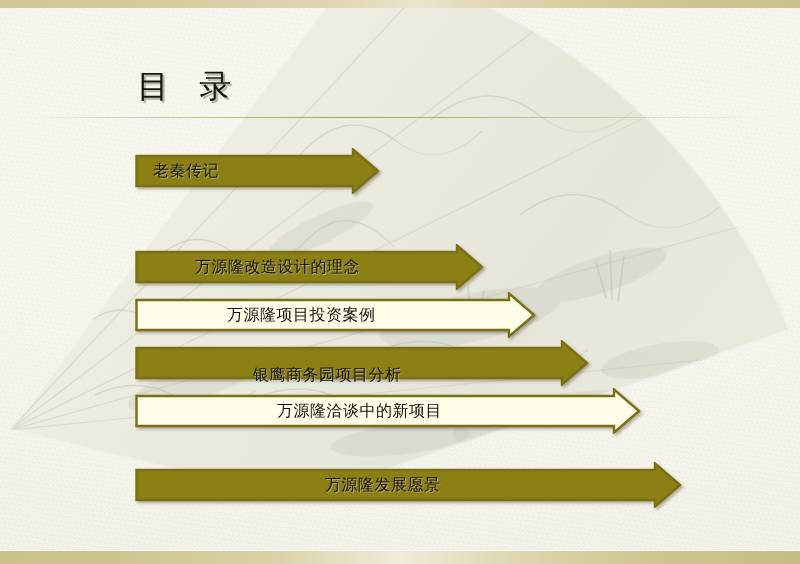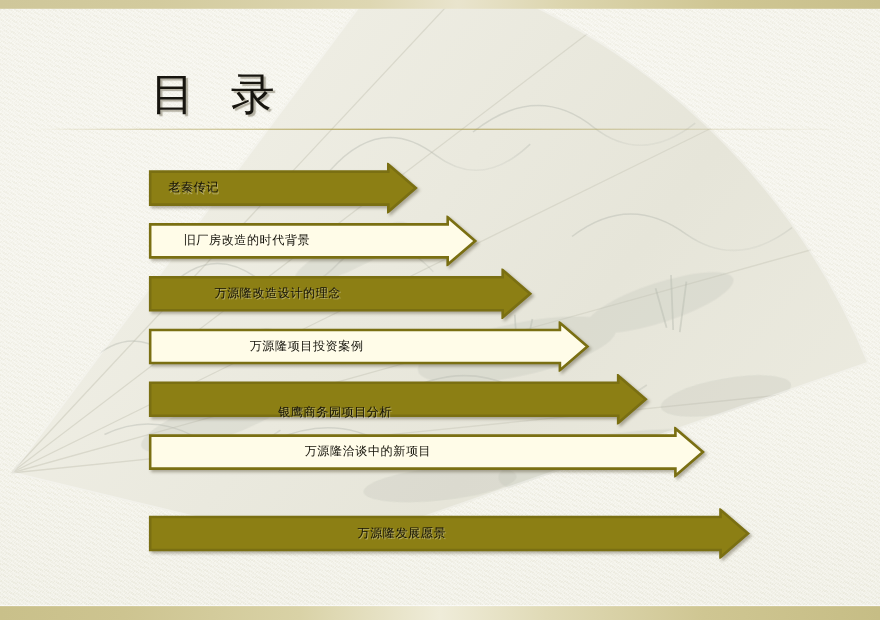--- a/index.html
+++ b/index.html
@@ -67,21 +67,21 @@
     content:"";
     position:absolute; left:0; top:-1px; width:100%; height:1px;
     background: rgba(255,255,255,.6);
   }
 
   
   .title {
     position: absolute;
     left: 137px;
     top: 64px;
-    font-size: 40px;
+    font-size: 32px;
     line-height: 44px;
     letter-spacing: 10px;
     color: #17150f;
     font-weight: 400;
     font-family: "DejaVu Sans", "Liberation Sans", sans-serif;
     text-shadow: 2px 2px 1px rgba(120,115,95,.55);
     white-space: nowrap;
   }
 
   .title-rule {
@@ -109,21 +109,21 @@
     position: absolute;
   }
   .arrow-shape {
     position: absolute;
     left: 0; top: 0;
     filter: drop-shadow(2px 2px 1.5px rgba(90,85,60,.45));
   }
   .arrow-label {
     position: absolute;
     font-family: "DejaVu Sans", "Liberation Sans", sans-serif;
-    font-size: 11px;
+    font-size: 16px;
     line-height: 16px;
     color: #141208;
     white-space: nowrap;
     text-shadow: 1px 1px 0 rgba(255,255,255,.35);
     letter-spacing: .5px;
   }
   .arrow-label.on-dark { color: #14120a; }
   .arrow-label.on-light { color: #141208; }
 </style>
 </head>
@@ -212,26 +212,20 @@
 
   <div class="arrows">
 
     <div class="arrow-row" style="left:135px; top:148px; width:245px; height:46px;">
       <svg class="arrow-shape" width="245" height="46" viewBox="0 0 245 46">
         <path d="M 1.5 8 L 218 8 L 218 1.5 L 243 23 L 218 44.5 L 218 38 L 1.5 38 Z" fill="#8c7f14" stroke="#7a6f12" stroke-width="2.4" stroke-linejoin="miter"></path>
       </svg>
       <div class="arrow-label on-dark" style="left:18px; top:15px;">老秦传记</div>
     </div>
 
-    <div class="arrow-row" style="left:135px; top:196px; width:300px; height:46px;">
-      <svg class="arrow-shape" width="300" height="46" viewBox="0 0 300 46">
-        <path d="M 1.5 8 L 272 8 L 272 1.5 L 297 23 L 272 44.5 L 272 38 L 1.5 38 Z" fill="#fffce8" stroke="#7a6f12" stroke-width="2.4" stroke-linejoin="miter"></path>
-      </svg>
-      <div class="arrow-label on-light" style="left:32px; top:15px;">旧厂房改造的时代背景</div>
-    </div>
 
     <div class="arrow-row" style="left:135px; top:244px; width:350px; height:46px;">
       <svg class="arrow-shape" width="350" height="46" viewBox="0 0 350 46">
         <path d="M 1.5 8 L 322 8 L 322 1.5 L 347 23 L 322 44.5 L 322 38 L 1.5 38 Z" fill="#8c7f14" stroke="#7a6f12" stroke-width="2.4" stroke-linejoin="miter"></path>
       </svg>
       <div class="arrow-label on-dark" style="left:60px; top:15px;">万源隆改造设计的理念</div>
     </div>
 
     <div class="arrow-row" style="left:135px; top:292px; width:402px; height:46px;">
       <svg class="arrow-shape" width="402" height="46" viewBox="0 0 402 46">

